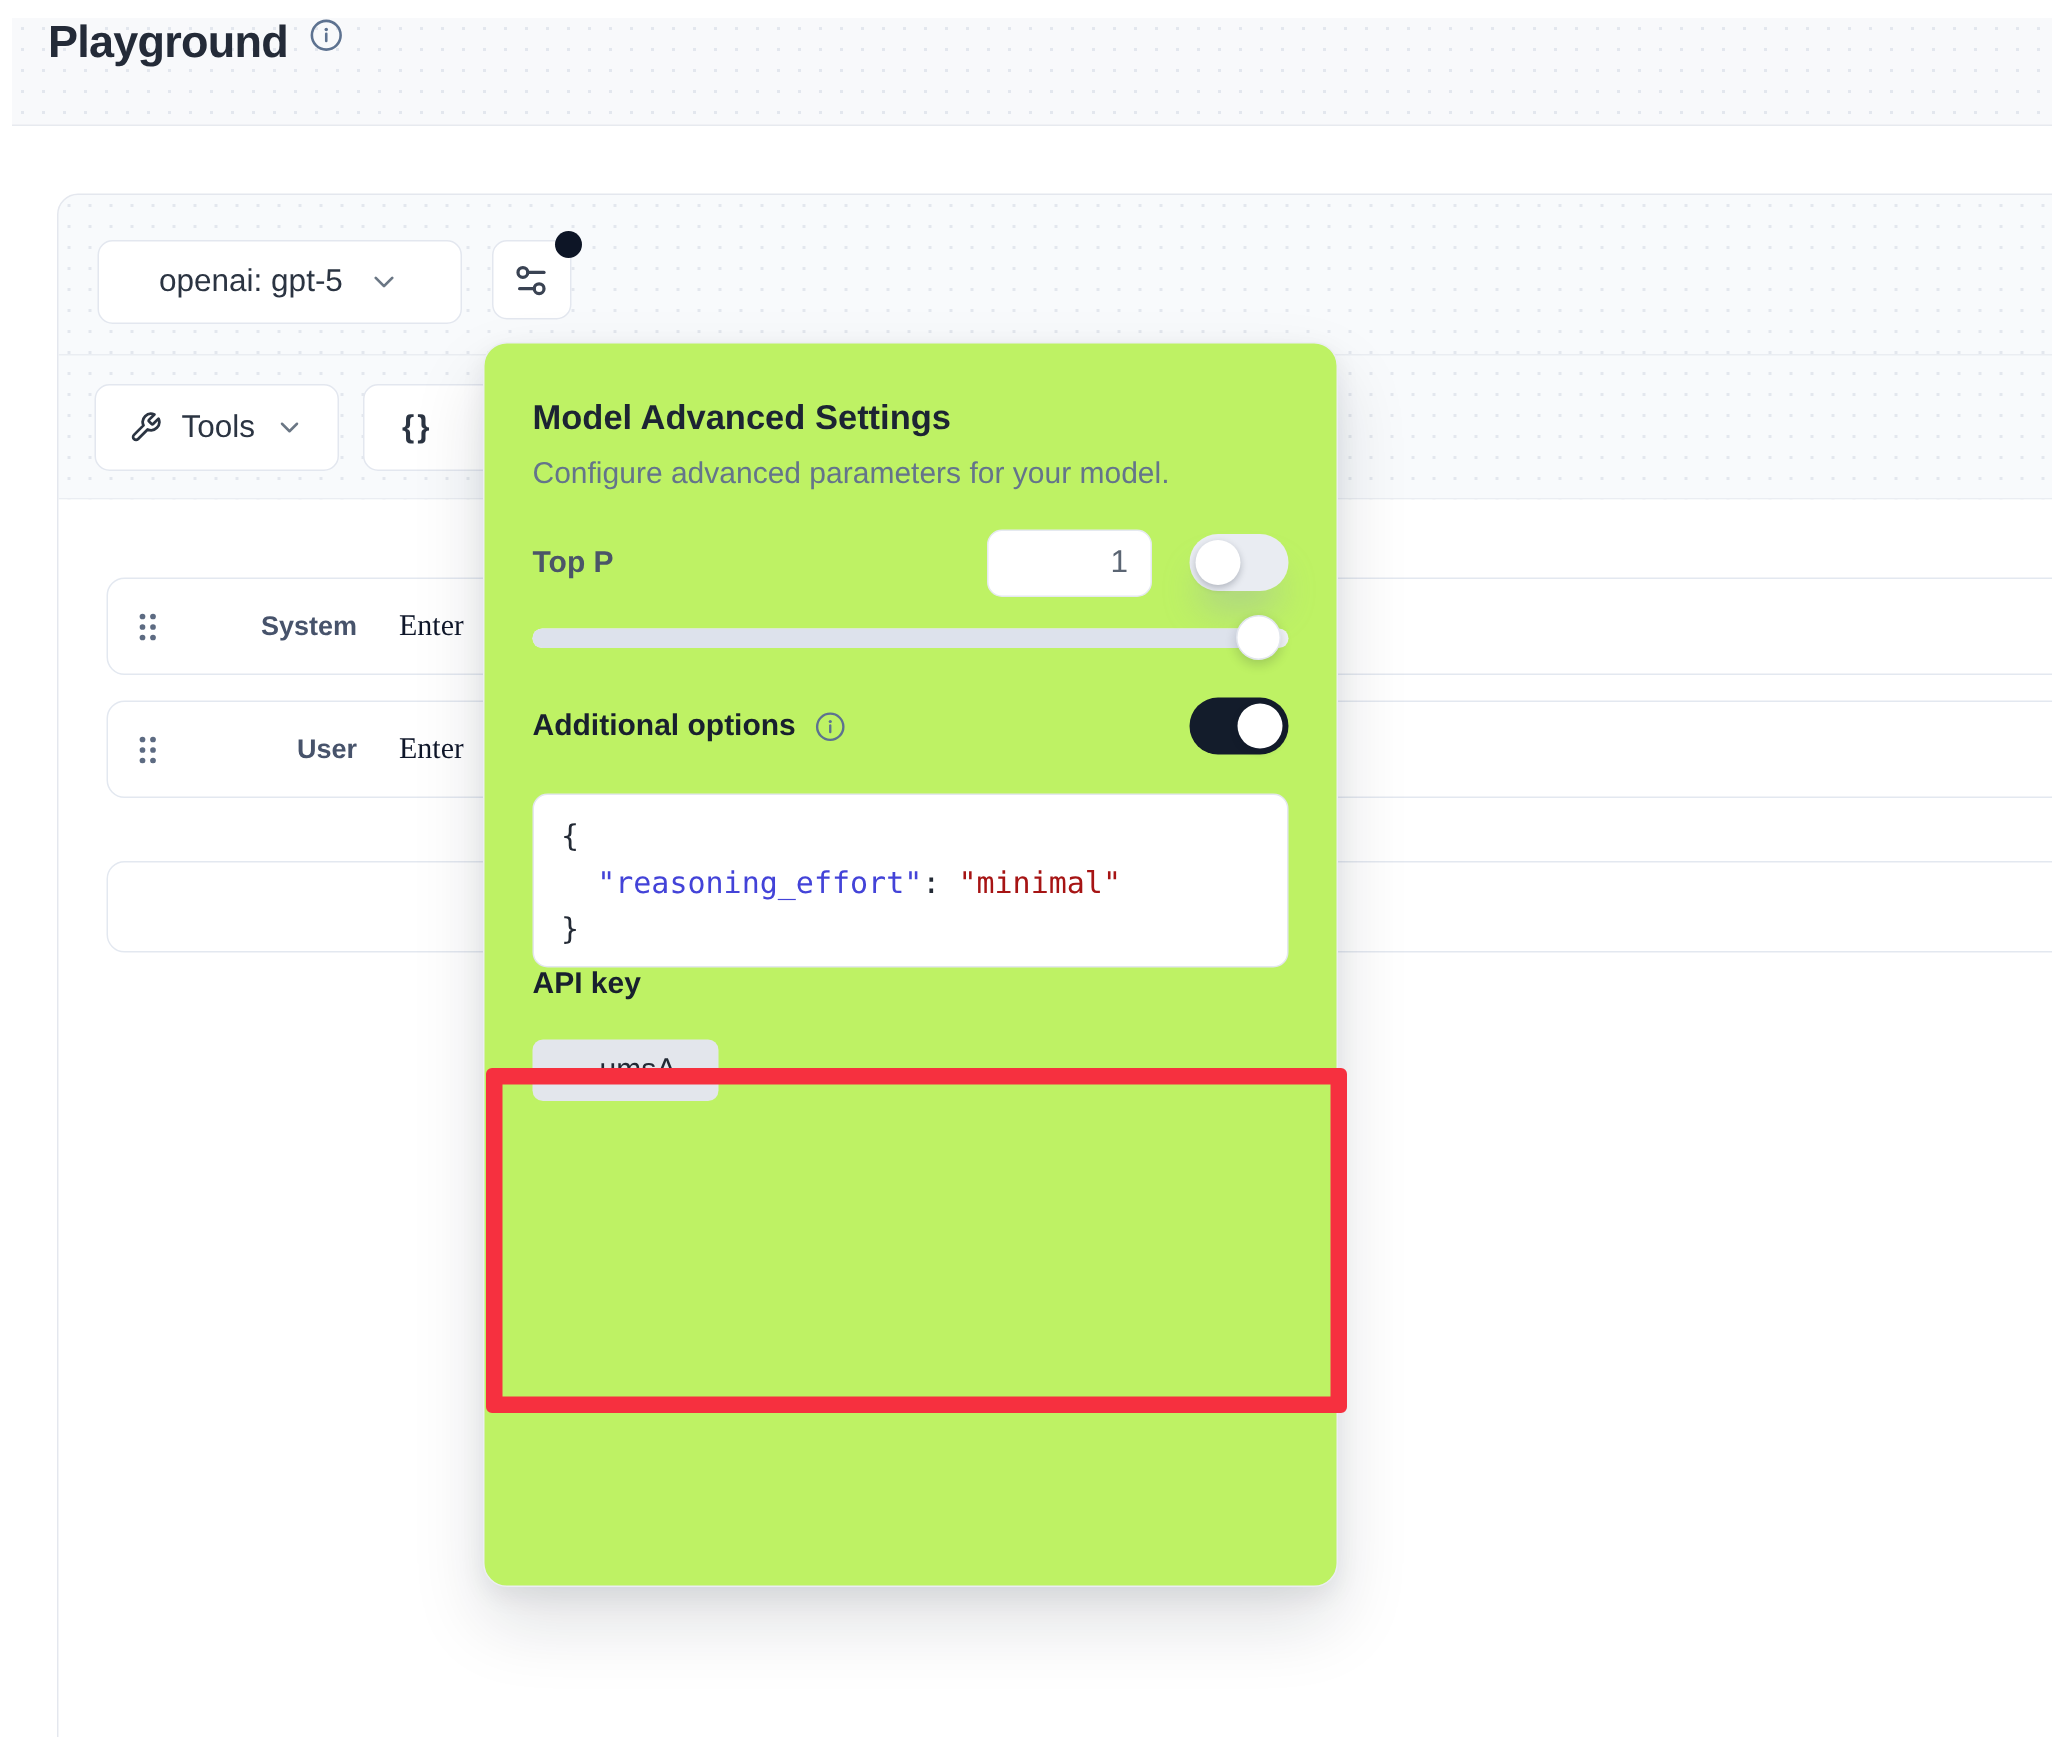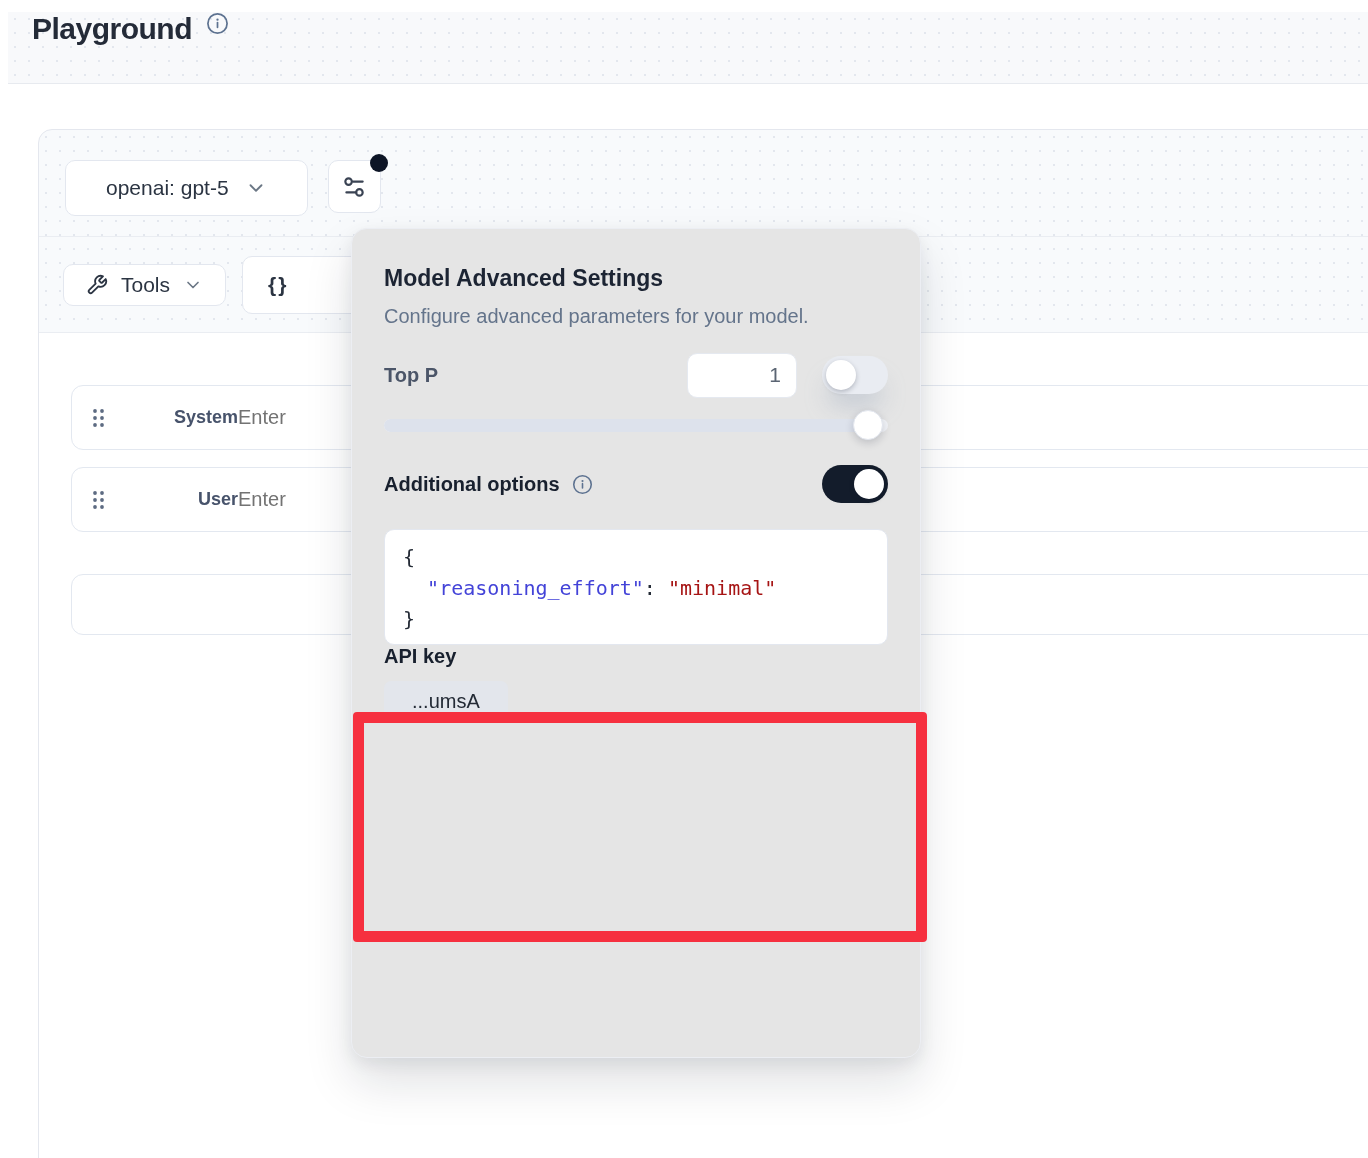--- a/index.html
+++ b/index.html
@@ -38,41 +38,41 @@
   .chev { color:#6b7785; display:inline-flex; }
   .settings-btn { width:53px; height:53px; justify-content:center; position:relative; color:#3a4353; }
   .notif-dot {
     position:absolute; top:-7px; right:-8px; width:18px; height:18px;
     border-radius:50%; background:#0d1526;
   }
   .toolbar-row {
     height:96px; flex:none; display:flex; align-items:center; gap:16px;
     padding-left:24px; border-bottom:1px solid #eaedf2;
   }
-  .tools-btn { height:42px; padding:0 22px; font-size:21px; font-weight:500; gap:13px; color:#2b3442; }
+  .tools-btn { height:58px; padding:0 22px; font-size:21px; font-weight:500; gap:13px; color:#2b3442; }
   .braces-btn { height:58px; width:132px; padding-left:25px; font-size:21px; font-weight:600; letter-spacing:2px; color:#2b3442; }
   
   .messages { flex:1; background:#fff; padding:52px 0 0 32px; }
   .msg-row {
     height:65px; background:#fff; border:1px solid #e3e8f0; border-radius:12px;
     display:flex; align-items:center;
   }
   .msg-row.row-system { margin-bottom:17px; }
   .msg-row.row-user   { margin-bottom:42px; }
   .msg-row.row-empty  { height:61px; }
   .grip { margin-left:18px; width:18px; display:inline-flex; color:#5d6b82; flex:none; }
   .role-label { width:130px; text-align:right; font-size:18px; font-weight:700; color:#47536b; flex:none; }
   .msg-placeholder {
-    font-family:Liberation Sans, sans-serif;
-    font-size:20px; color:#737373; white-space:nowrap; overflow:hidden;
+    margin-left:28px; font-family:Liberation Serif, serif;
+    font-size:20px; color:#0f172a; white-space:nowrap; overflow:hidden;
   }
   
   .popover {
-    position:absolute; left:351px; top:228px; width:570px; height:830px;
-    background:#e5e5e5; border:1px solid #eceef3; border-radius:16px;
+    position:absolute; left:322px; top:228px; width:570px; height:830px;
+    background:#bef264; border:1px solid #eceef3; border-radius:16px;
     box-shadow:0 24px 48px rgba(15,23,42,.13), 0 6px 16px rgba(15,23,42,.07);
     padding:34px 32px; z-index:5;
   }
   .pop-title { font-size:23px; font-weight:700; color:#1c2433; margin:2px 0 13px; }
   .pop-sub { font-size:20px; color:#64748b; margin-bottom:24px; }
   .param-head { display:flex; align-items:center; height:46px; }
   .param-label { flex:1; font-size:20px; font-weight:700; color:#4b5568; }
   .param-input {
     width:110px; height:45px; border:1px solid #e5e9f0; border-radius:10px;
     text-align:right; padding:0 15px; font-size:21px; color:#5b6573;
@@ -103,21 +103,21 @@
   .addl-head .toggle { margin-left:auto; }
   .code-block {
     margin-top:25px; border:1px solid #e3e7ef; border-radius:10px;
     padding:12px 18px; font-family:"DejaVu Sans Mono", monospace;
     font-size:20px; line-height:31px; color:#232a35; height:116px; background:#fff;
   }
   .code-key { color:#4343d8; }
   .code-str { color:#a61414; }
   .api-label { font-size:20px; font-weight:700; color:#18202e; }
   .api-pill {
-    display:inline-block; margin-top:13px; background:#e3e6ec; border-radius:7px;
+    display:inline-block; margin-top:25px; background:#e3e6ec; border-radius:7px;
     padding:9px 28px; font-size:20px; color:#232a35; cursor:pointer;
   }
   svg { display:block; }
 </style>
 </head>
 <body>
 
 <div class="page-header dots">
   <span class="page-title">Playground</span>
   <span class="info-icon">

